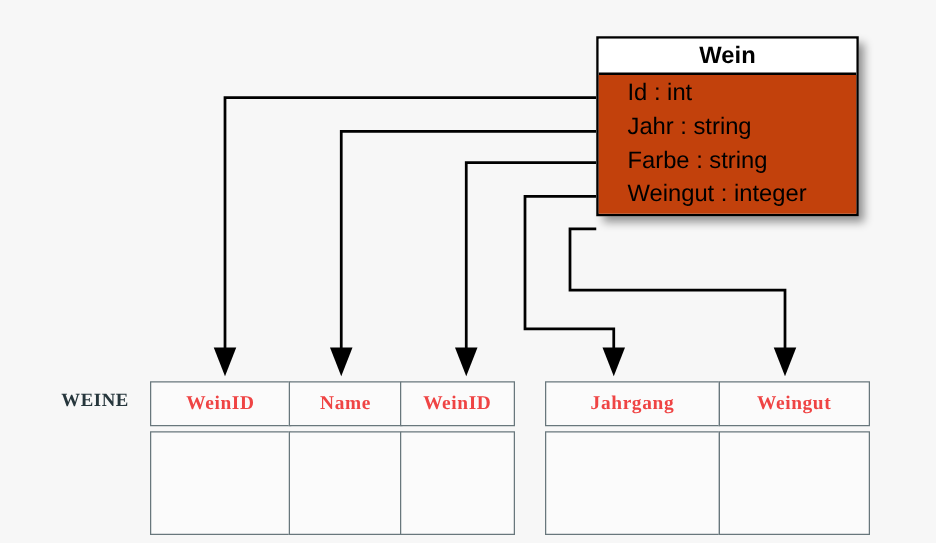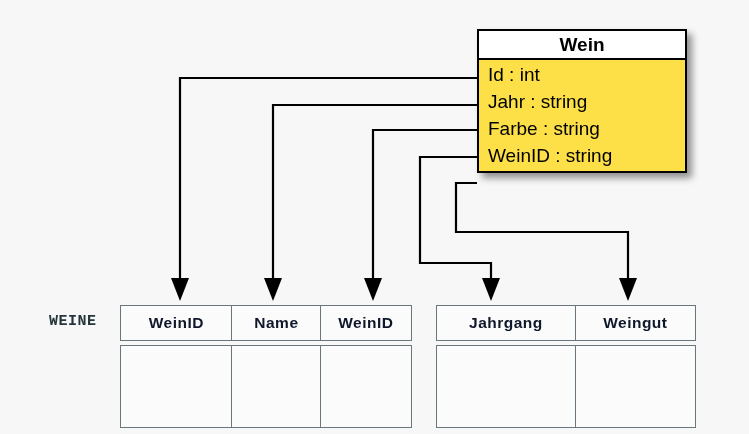--- a/index.html
+++ b/index.html
@@ -61,39 +61,39 @@
     font-size: 19px;
     line-height: 27px;
     height: 27px;
     color: #000000;
     border-bottom: 2px solid #000000;
     background: #ffffff;
     white-space: nowrap;
     overflow: hidden;
   }
   #uml-attribute-list {
-    padding: 1px 0 2px 0;
-    background: #fde047;
+    padding: 1px 0 2px 14px;
+    background: #c2410c;
   }
   .uml-attribute {
     font-size: 19px;
     line-height: 27px;
     height: 27px;
     color: #000000;
     padding-left: 9px;
     white-space: nowrap;
     overflow: hidden;
   }
 
   
   #relational-table-label {
     position: absolute;
     left: 49px;
     top: 297px;
-    font-family: Liberation Mono, monospace;
+    font-family: Liberation Serif, serif;
     font-weight: bold;
     font-size: 15px;
     letter-spacing: 0.5px;
     color: #26363c;
     white-space: nowrap;
   }
 
   #relational-table {
     position: absolute;
     left: 120px;
@@ -118,25 +118,25 @@
     display: flex;
     align-items: center;
     justify-content: center;
     margin-left: -1.6px;
     overflow: hidden;
   }
   .table-cell:first-child {
     margin-left: 0;
   }
   #table-header-row .table-cell {
-    font-family: Liberation Sans, sans-serif;
+    font-family: Liberation Serif, serif;
     font-weight: bold;
     font-size: 15.5px;
     letter-spacing: 0.5px;
-    color: #0f172a;
+    color: #ef4444;
     white-space: nowrap;
   }
   .col-w-0 { width: 117px; }
   .col-w-1 { width: 94px; }
   .col-w-2 { width: 95px; }
   .col-w-3 { width: 146px; margin-left: 24px; }
   .col-w-4 { width: 126px; }
 </style>
 </head>
 <body>
@@ -170,21 +170,21 @@
       <polygon class="arrowhead" points="628,285 619,262 637,262"></polygon>
     </g>
   </svg>
 
   <div id="uml-class-box">
     <div id="uml-class-name">Wein</div>
     <div id="uml-attribute-list">
       <div class="uml-attribute">Id : int</div>
       <div class="uml-attribute">Jahr : string</div>
       <div class="uml-attribute">Farbe : string</div>
-      <div class="uml-attribute">WeinID : string</div>
+      <div class="uml-attribute">Weingut : integer</div>
     </div>
   </div>
 
   <div id="relational-table-label">WEINE</div>
 
   <div id="relational-table">
     <div class="table-row" id="table-header-row">
       <div class="table-cell col-w-0">WeinID</div>
       <div class="table-cell col-w-1">Name</div>
       <div class="table-cell col-w-2">WeinID</div>

